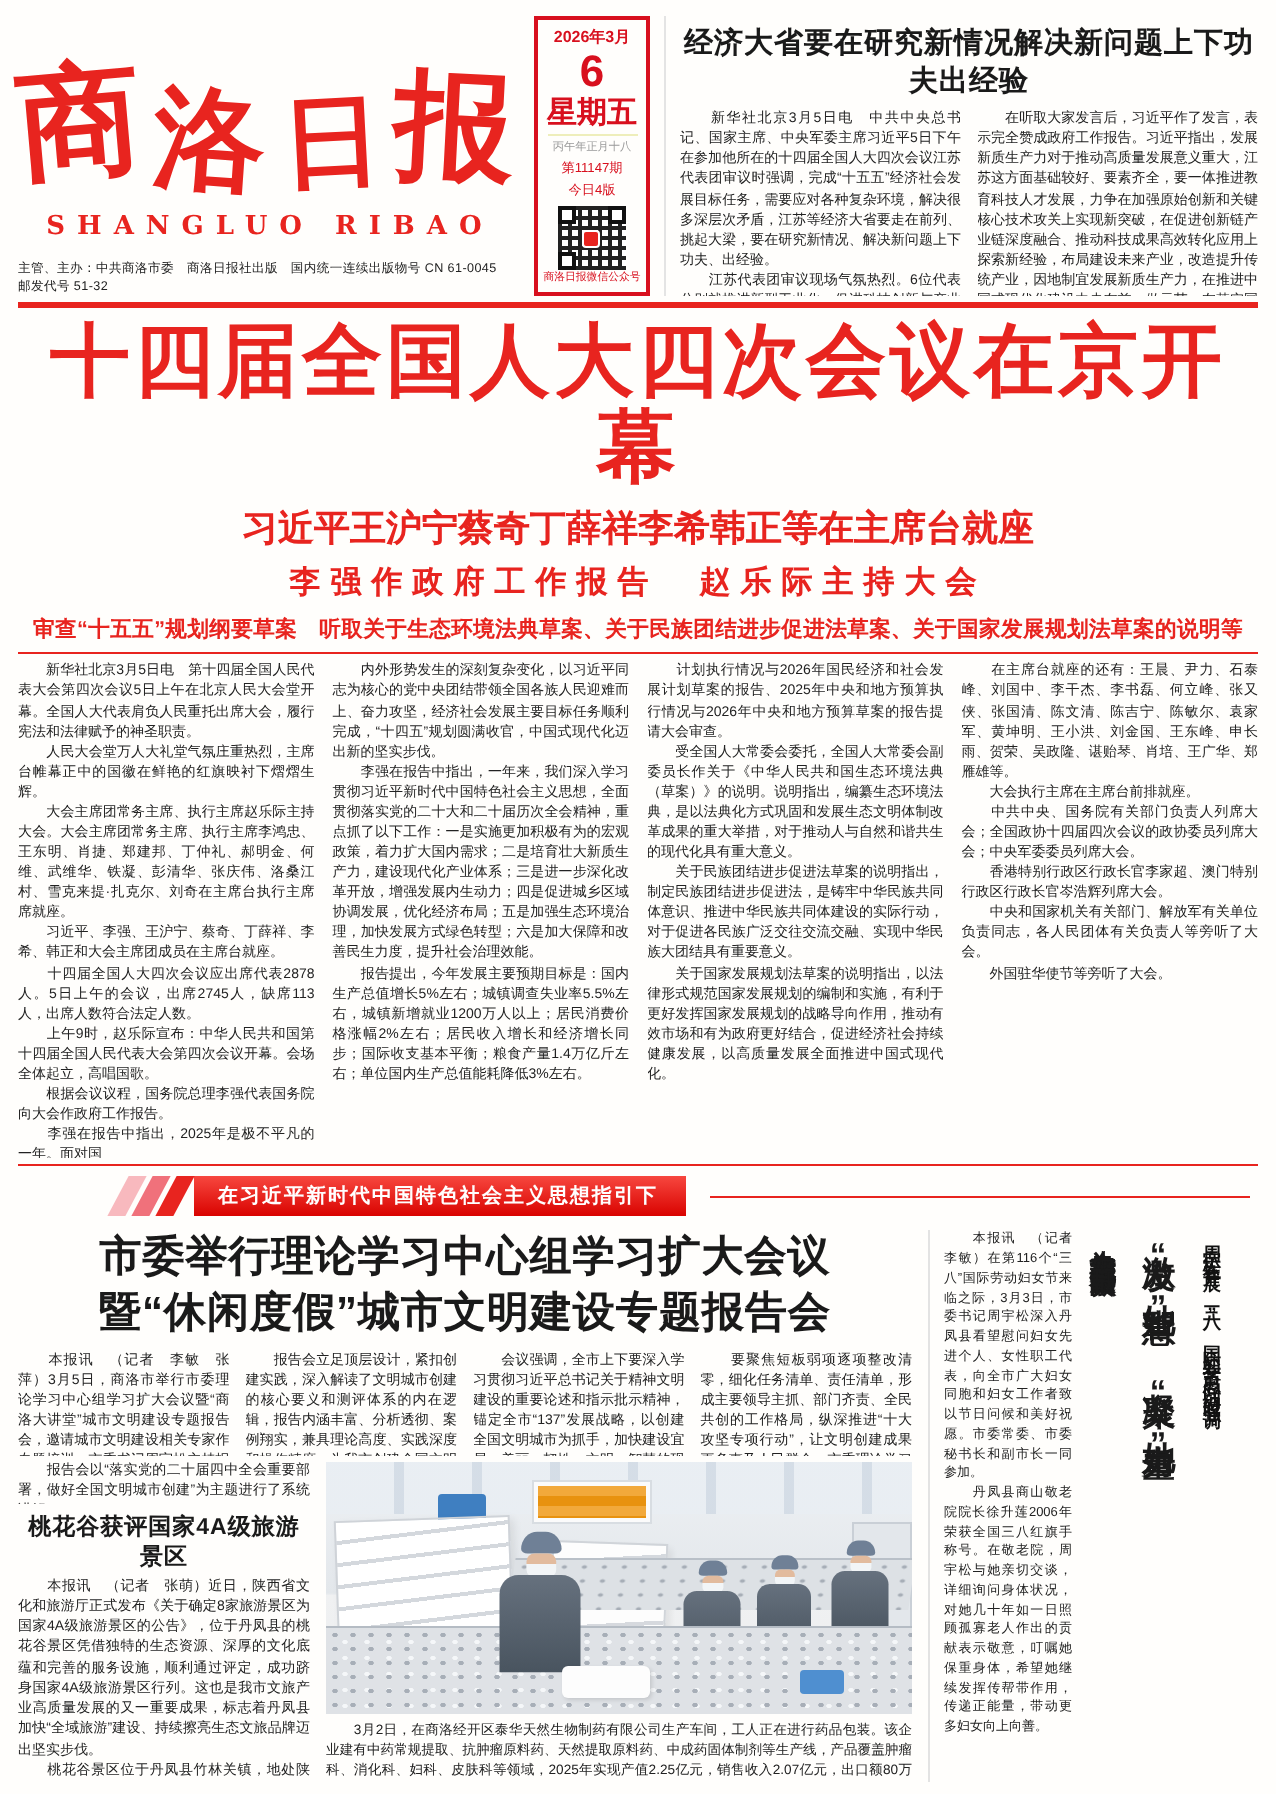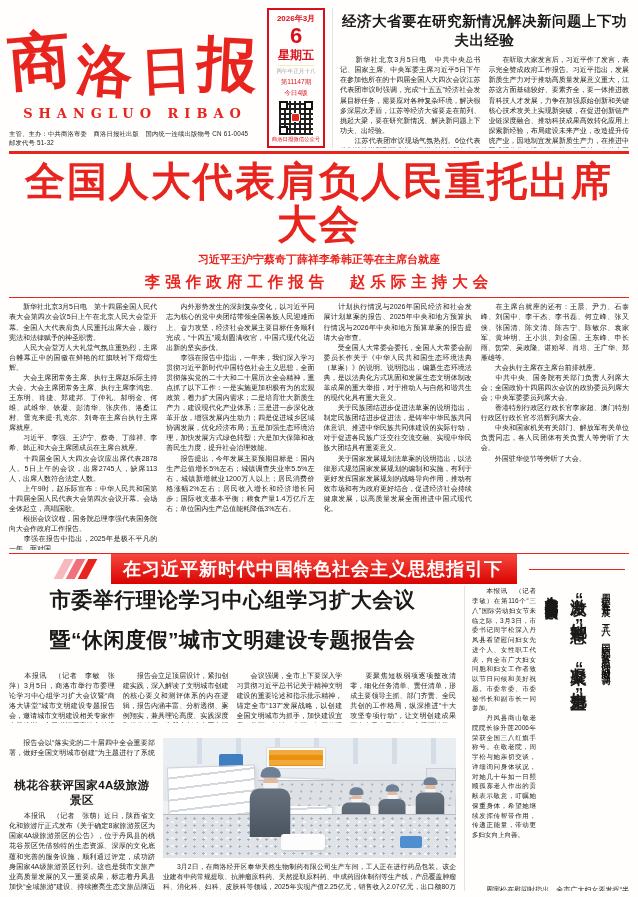--- a/index.html
+++ b/index.html
@@ -19,21 +19,21 @@
   .mc2 { font-size:56px; transform:rotate(4deg) translateY(2px); margin-left:6px; }
   .mc3 { font-size:50px; transform:rotate(-3deg); margin-left:8px; }
   .mc4 { font-size:60px; transform:rotate(3deg) translateY(-2px); margin-left:6px; }
   .masthead-roman { color:#e8241f; font-weight:bold; font-size:13px; letter-spacing:6px;
     text-align:center; margin-top:10px; font-family:"DejaVu Serif", serif; }
   .publisher-line { margin-top:auto; font-size:6.3px; color:#222; letter-spacing:.2px; }
   .datebox { width:58px; border:2px solid #d8101e; margin-left:6px; padding:3px 2px;
     text-align:center; color:#d8101e; display:flex; flex-direction:column; align-items:center; }
   .db-ym { font-size:8px; font-weight:bold; }
   .db-day { font-size:22px; font-weight:bold; line-height:1.05; }
-  .db-week { font-size:12px; font-weight:bold; border-bottom:1px solid #eeb; padding-bottom:1px;}
+  .db-week { font-size:15px; font-weight:bold; border-bottom:1px solid #eeb; padding-bottom:1px;}
   .db-lunar { font-size:5.6px; color:#9a9a9a; margin-top:2px; }
   .db-issue,.db-pages { font-size:6.6px; margin-top:2px; }
   .qr { width:34px; height:34px; position:relative; margin-top:3px;
     background:repeating-linear-gradient(0deg,#222 0 2px,transparent 2px 5px),
                repeating-linear-gradient(90deg,#222 0 2px,#fff 2px 5px); }
   .qr-eye { position:absolute; width:9px; height:9px; border:2px solid #111; background:#fff; }
   .qr-eye.tl{ top:0; left:0; } .qr-eye.tr{ top:0; right:0; } .qr-eye.bl{ bottom:0; left:0; }
   .qr-center { position:absolute; width:9px; height:9px; background:#e8241f; border:1px solid #fff;
     top:12px; left:12px; border-radius:2px; }
   .qr-label { font-size:5.4px; color:#d8101e; margin-top:2px; line-height:1.1; }
@@ -42,45 +42,45 @@
   .ts-kicker { font-size:13px; font-weight:bold; text-align:center; margin-top:1px; }
   .ts-headline { font-size:14.5px; font-weight:900; text-align:center; margin:4px 0 5px 0; letter-spacing:.5px; }
   .ts-cols { display:flex; gap:8px; flex:1; overflow:hidden; }
   .ts-col { flex:1 1 0; font-size:7px; line-height:1.45; text-align:justify;
     white-space:pre-line; overflow:hidden; color:#222; }
   .rule-thick { height:3px; background:#e8241f; margin:3px 0 4px 0; }
   .rule-thin { height:1px; background:#e8241f; }
   
   .lead { text-align:center; color:#e8241f; padding:2px 0 4px 0; }
   .lead-h1 { font-size:40px; font-weight:900; letter-spacing:2px; line-height:1.08; }
-  .lead-d1 { font-size:11px; font-weight:900; margin-top:6px; }
+  .lead-d1 { font-size:18px; font-weight:900; margin-top:6px; }
   .lead-d2 { font-size:15.5px; font-weight:700; letter-spacing:5px; margin-top:5px; }
   .lead-d3 { font-size:10.8px; font-weight:bold; margin-top:6px; letter-spacing:.2px; }
   
   .npc-cols { display:flex; gap:9px; height:248px; margin:4px 0 3px 0; overflow:hidden; }
   .npc-col { flex:1 1 0; font-size:7px; line-height:1.44; text-align:justify;
     white-space:pre-line; overflow:hidden; color:#222; }
   
   .banner-row { display:flex; align-items:center; height:22px; margin:4px 0 5px 0; padding-left:50px; }
   .stripe { width:9px; height:20px; transform:skewX(-28deg); margin-right:3px; }
   .s1{ background:#f8b9be; } .s2{ background:#f0717b; } .s3{ background:#e8241f; }
   .banner-box { background:linear-gradient(180deg,#f7473f 0%,#d90300 100%); color:#fff;
-    font-size:18px; font-weight:900; padding:3px 14px 3px 12px; letter-spacing:1px; margin-left:16px; }
+    font-size:10px; font-weight:900; padding:3px 14px 3px 12px; letter-spacing:1px; margin-left:2px; }
   .banner-line { flex:1; height:1px; background:#e8241f; margin:0 4px 0 12px; }
   
   .section2 { display:flex; flex:1; min-height:0; margin-top:1px; }
-  .left-main { width:447px; display:flex; flex-direction:column;gap:12px; }
+  .left-main { width:447px; display:flex; flex-direction:column; }
   .city-h { font-size:21px; font-weight:900; text-align:center; line-height:1.32; letter-spacing:.5px; }
   .city-cols { display:flex; gap:8px; height:52px; margin-top:5px; overflow:hidden; }
   .city-col { flex:1 1 0; font-size:7px; line-height:1.44; text-align:justify;
     white-space:pre-line; overflow:hidden; color:#222; }
   .lower-row { display:flex; gap:8px; flex:1; min-height:0; margin-top:3px; }
   .scenic-col { width:146px; display:flex; flex-direction:column; min-height:0; }
   .scenic-cont { font-size:7px; line-height:1.44; text-align:justify; height:21px; overflow:hidden; color:#222;}
-  .scenic-h { font-size:11.5px; font-weight:900; text-align:center; margin:19px 0 3px 0; letter-spacing:.5px; }
+  .scenic-h { font-size:11.5px; font-weight:900; text-align:center; margin:4px 0 3px 0; letter-spacing:.5px; }
   .scenic-body { flex:1; font-size:7px; line-height:1.46; text-align:justify;
     white-space:pre-line; overflow:hidden; color:#222; }
   .photo-wrap { flex:1; display:flex; flex-direction:column; min-height:0; }
   .photo { height:168px; position:relative; overflow:hidden;
     background:linear-gradient(180deg,#eef1f4 0%,#e3e7eb 52%,#f0f1f2 53%,#ebedef 100%); }
   .ph-windows { position:absolute; top:0; left:0; right:0; height:26px;
     background:repeating-linear-gradient(90deg,#e9eef3 0 34px,#d2dbe5 34px 39px); opacity:.9; }
   .ph-sign { position:absolute; left:104px; top:10px; width:58px; height:20px;
     background:repeating-linear-gradient(180deg,#f2a93b 0 5px,#e8920f 5px 10px);
     border:2px solid #fbfbfb; box-shadow:0 0 0 1px #d8dde2; }
@@ -165,23 +165,24 @@
         <div class="ts-col">　　新华社北京3月5日电　中共中央总书记、国家主席、中央军委主席习近平5日下午在参加他所在的十四届全国人大四次会议江苏代表团审议时强调，完成“十五五”经济社会发展目标任务，需要应对各种复杂环境，解决很多深层次矛盾，江苏等经济大省要走在前列、挑起大梁，要在研究新情况、解决新问题上下功夫、出经验。
 　　江苏代表团审议现场气氛热烈。6位代表分别就推进新型工业化、促进科技创新与产业创新融合、加强关键核心技术攻关、建设和美乡村、破解养老难题、发展体育事业等发言。</div>
         <div class="ts-col">　　在听取大家发言后，习近平作了发言，表示完全赞成政府工作报告。习近平指出，发展新质生产力对于推动高质量发展意义重大，江苏这方面基础较好、要素齐全，要一体推进教育科技人才发展，力争在加强原始创新和关键核心技术攻关上实现新突破，在促进创新链产业链深度融合、推动科技成果高效转化应用上探索新经验，布局建设未来产业，改造提升传统产业，因地制宜发展新质生产力，在推进中国式现代化建设中走在前、做示范，在落实国家重大发展战略上取得新成效。（下转2版）</div>
       </div>
     </div>
   </div>
 
   <div class="rule-thick"></div>
 
   <div class="lead">
-    <div class="lead-h1">全国人大代表肩负人民重托出席大会</div>
+    <div class="lead-h1">十四届全国人大四次会议在京开幕</div>
     <div class="lead-d1">习近平王沪宁蔡奇丁薛祥李希韩正等在主席台就座</div>
     <div class="lead-d2">李强作政府工作报告　赵乐际主持大会</div>
+    <div class="lead-d3">审查“十五五”规划纲要草案　听取关于生态环境法典草案、关于民族团结进步促进法草案、关于国家发展规划法草案的说明等</div>
   </div>
   <div class="rule-thin"></div>
 
   <div class="npc-cols">
     <div class="npc-col">　　新华社北京3月5日电　第十四届全国人民代表大会第四次会议5日上午在北京人民大会堂开幕。全国人大代表肩负人民重托出席大会，履行宪法和法律赋予的神圣职责。
 　　人民大会堂万人大礼堂气氛庄重热烈，主席台帷幕正中的国徽在鲜艳的红旗映衬下熠熠生辉。
 　　大会主席团常务主席、执行主席赵乐际主持大会。大会主席团常务主席、执行主席李鸿忠、王东明、肖捷、郑建邦、丁仲礼、郝明金、何维、武维华、铁凝、彭清华、张庆伟、洛桑江村、雪克来提·扎克尔、刘奇在主席台执行主席席就座。
 　　习近平、李强、王沪宁、蔡奇、丁薛祥、李希、韩正和大会主席团成员在主席台就座。
 　　十四届全国人大四次会议应出席代表2878人。5日上午的会议，出席2745人，缺席113人，出席人数符合法定人数。
 　　上午9时，赵乐际宣布：中华人民共和国第十四届全国人民代表大会第四次会议开幕。会场全体起立，高唱国歌。

